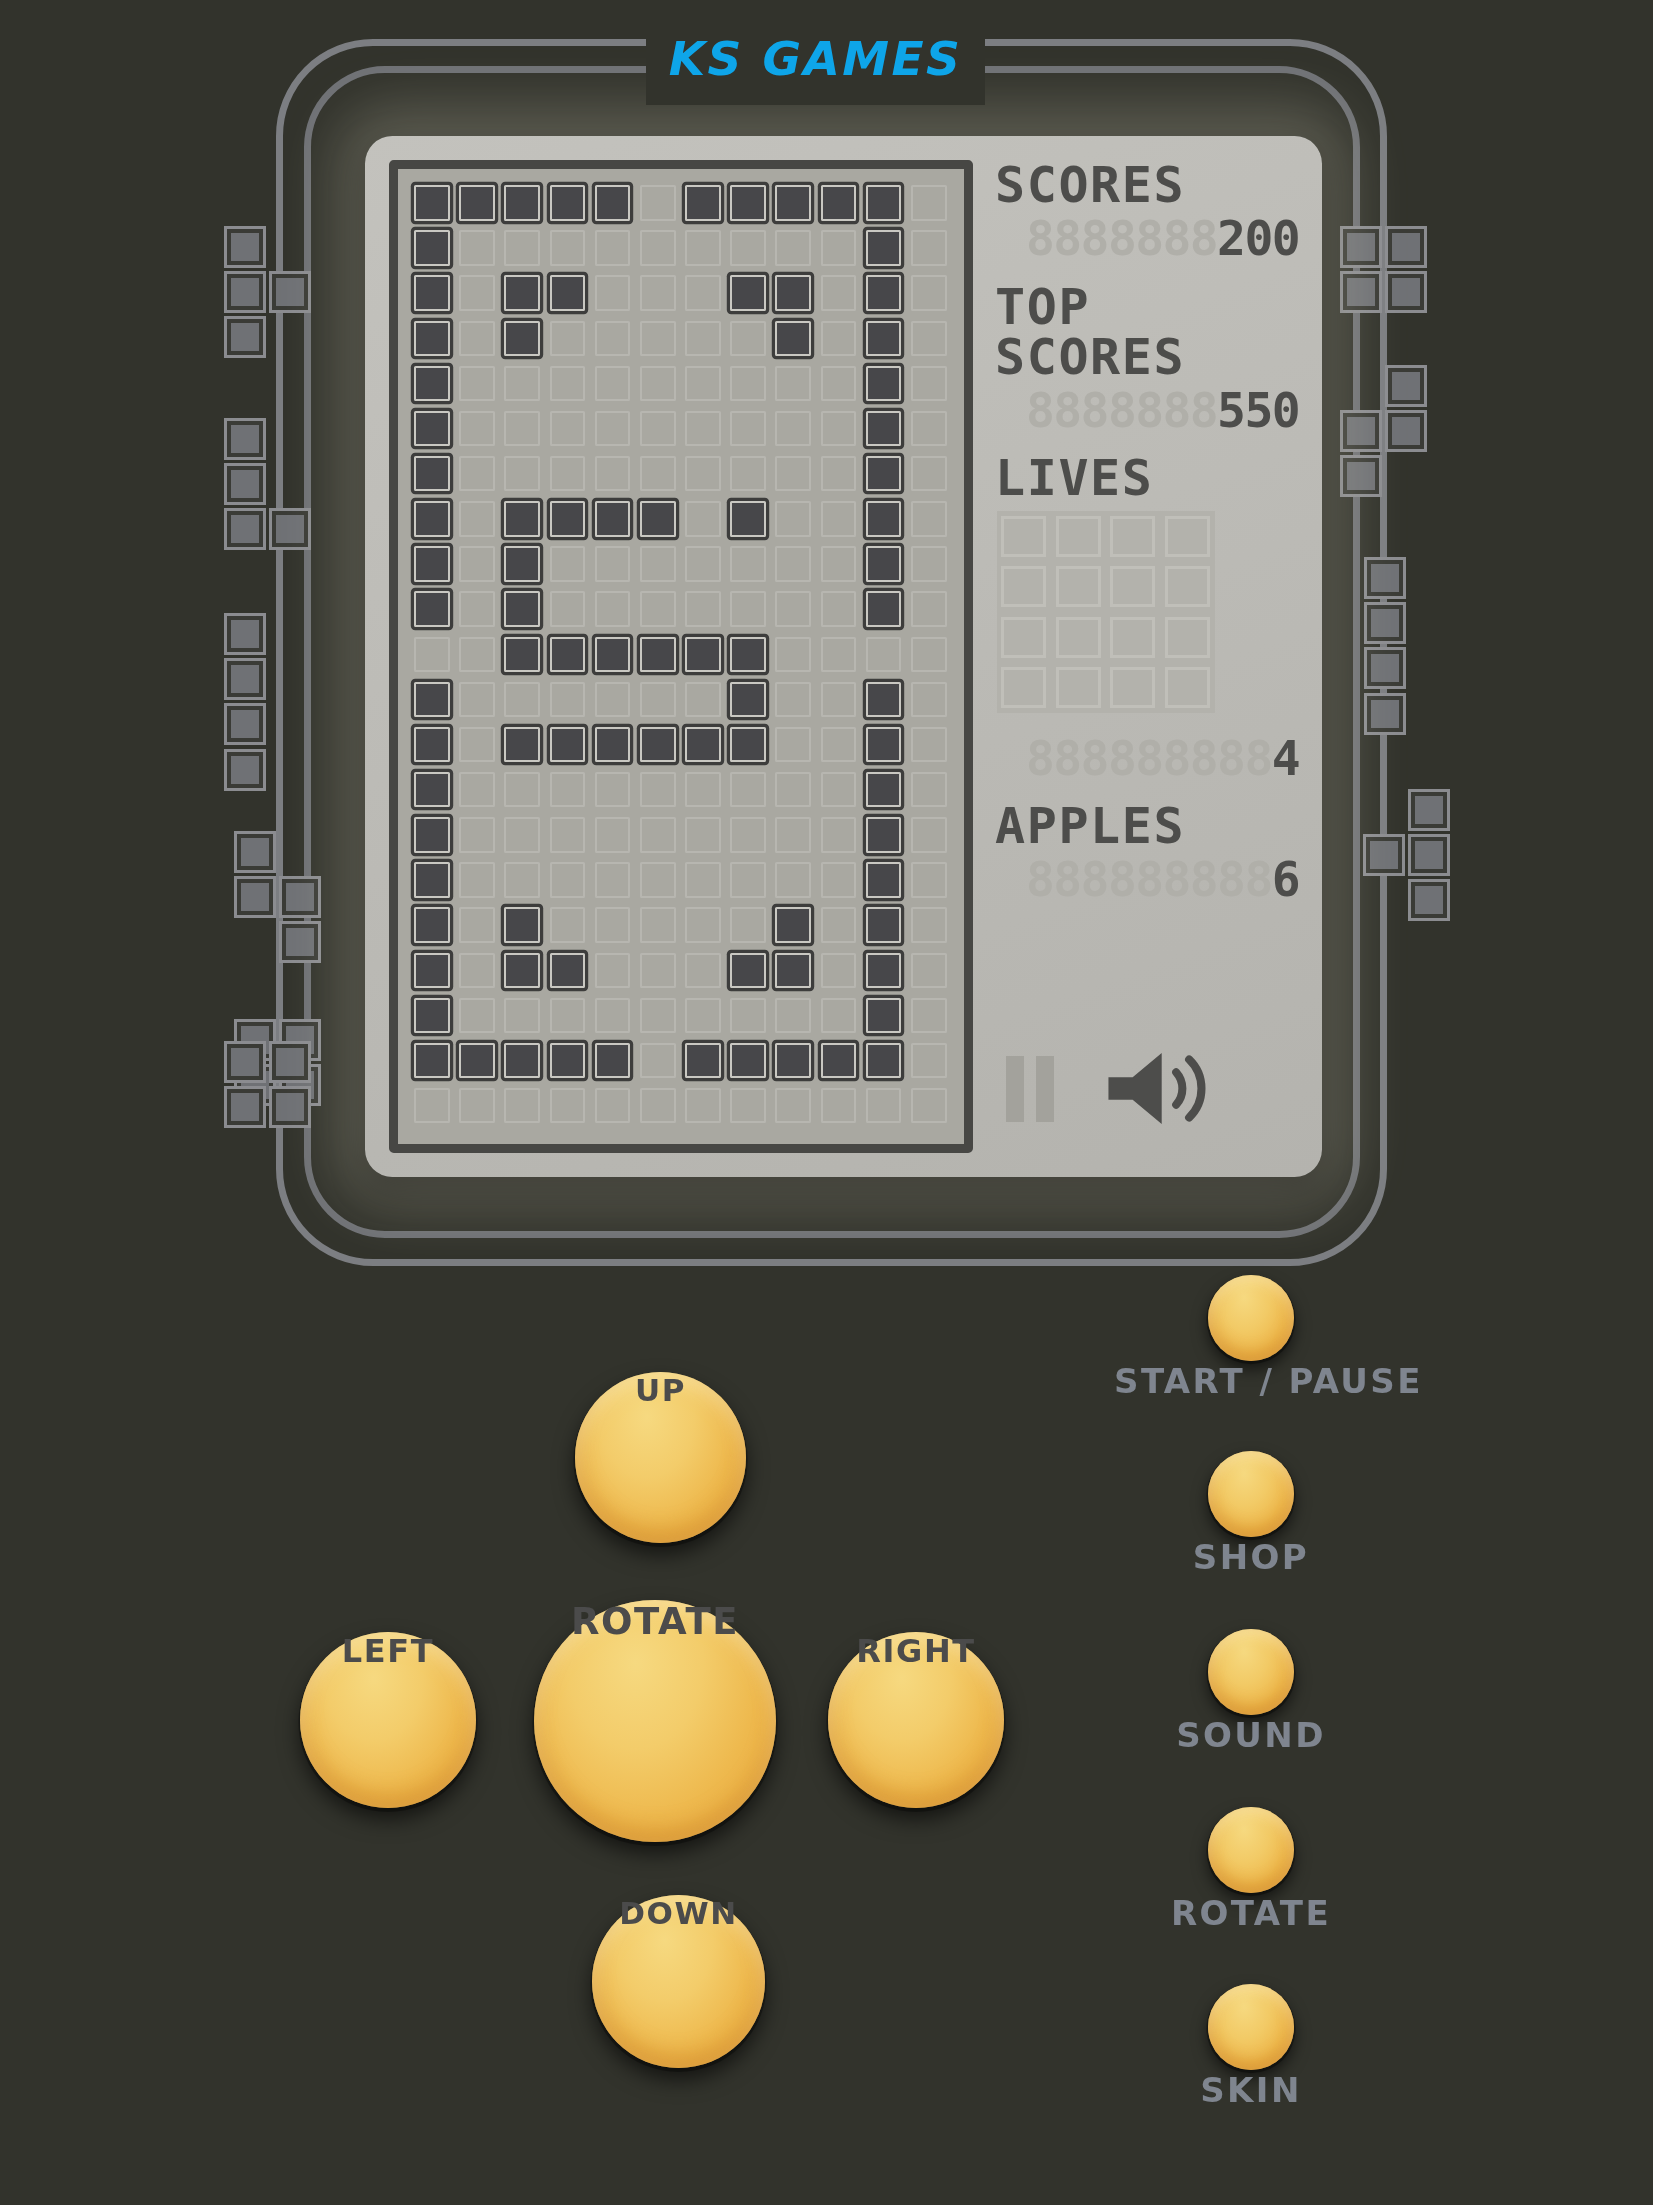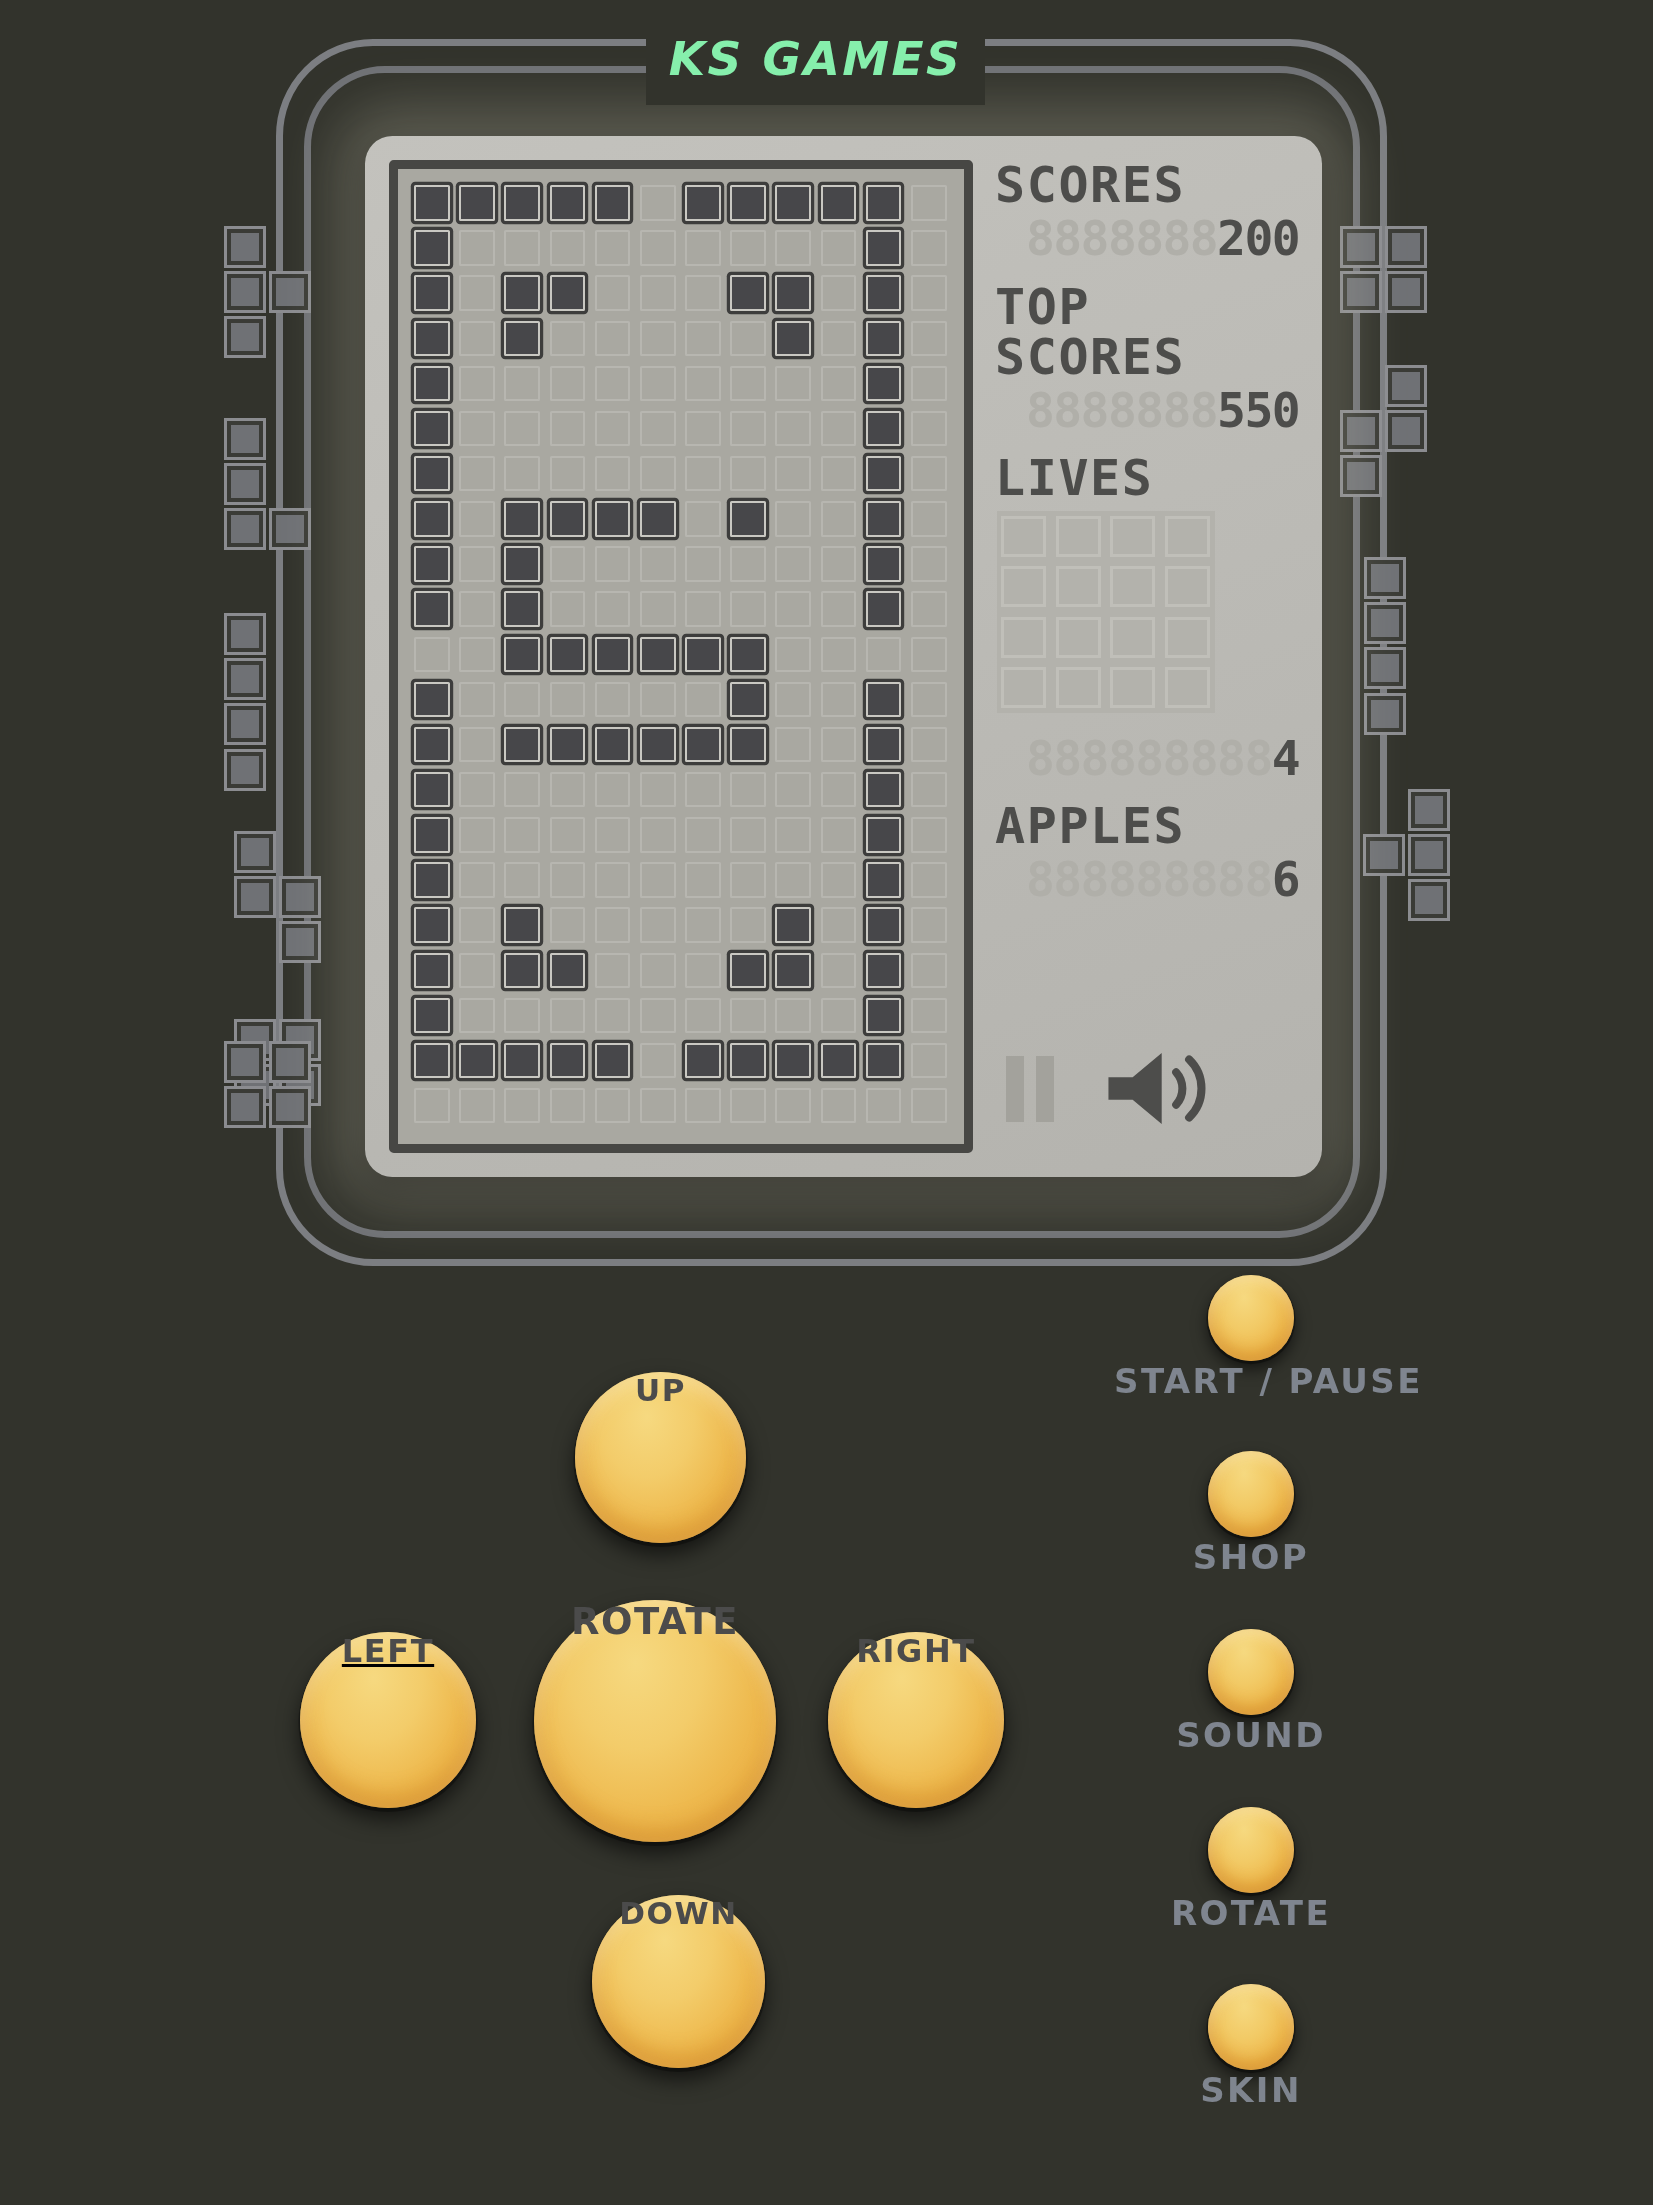--- a/index.html
+++ b/index.html
@@ -40,21 +40,21 @@
     position:absolute;
     left:646px; top:31px;
     width:339px;
     text-align:center;
     z-index:5;
     font-family:"DejaVu Sans", sans-serif;
     font-size:47px;
     font-weight:700;
     font-style:italic;
     letter-spacing:2.4px;
-    color:#86efac;
+    color:#0ea5e9;
   }
 
   
   #lcd-housing {
     position:absolute;
     left:365px; top:136px;
     width:957px; height:1041px;
     background:linear-gradient(160deg,#c3c2bd 0%,#bdbcb7 40%,#b4b3ae 100%);
     border-radius:27.4px;
     box-shadow:0 0 57px 27.4px rgba(255,252,225,.22),
@@ -179,21 +179,21 @@
     cursor:pointer;
   }
   .btn-label {
     font-family:"DejaVu Sans", sans-serif;
     font-weight:700;
     color:#4b4b4b;
     letter-spacing:1.6px;
     user-select:none;
   }
   #btn-up     { left:575px; top:1372px;  width:171px; height:171px; }
-  #btn-left   { left:300px; top:1632px;  width:176px; height:176px;text-decoration:underline; }
+  #btn-left   { left:300px; top:1632px;  width:176px; height:176px; }
   #btn-rotate { left:534px; top:1600px;  width:242px; height:242px; }
   #btn-right  { left:828px;top:1632px;  width:176px; height:176px; }
   #btn-down   { left:592px; top:1895px;  width:173px; height:173px; }
   #btn-up .btn-label, #btn-down .btn-label { font-size:31px; }
   #btn-left .btn-label, #btn-right .btn-label { font-size:32px; }
   #btn-rotate .btn-label { font-size:37px; }
 
   
   .menu-item {
     position:absolute;

